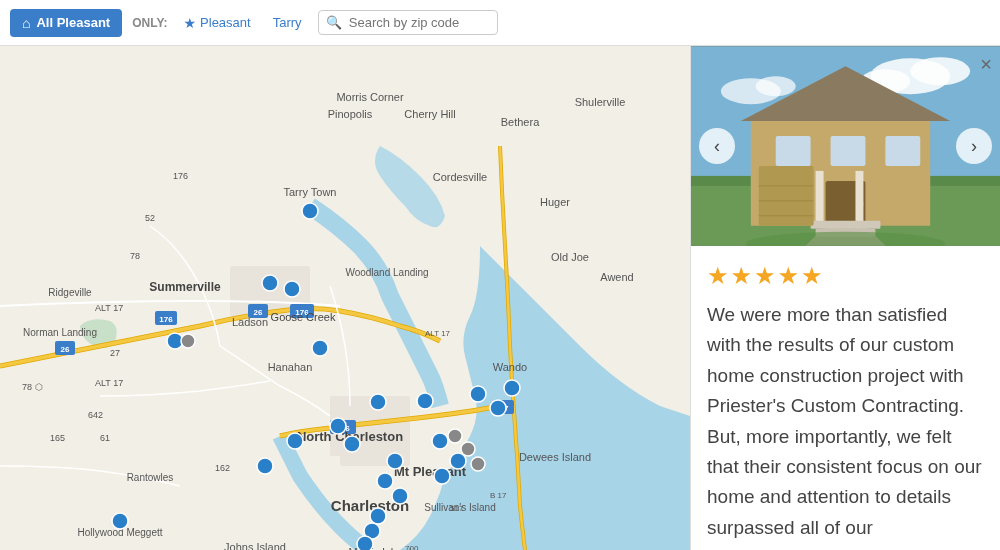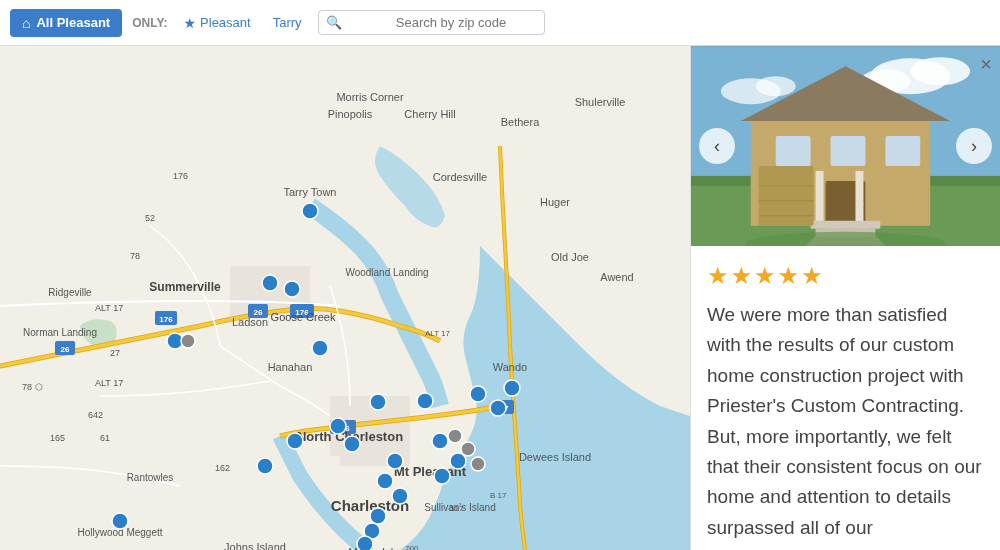--- a/index.html
+++ b/index.html
@@ -68,21 +68,20 @@
       gap: 6px;
       background: #fff;
     }
 
     .search-box input {
       border: none;
       outline: none;
       font-size: 13px;
       color: #555;
       width: 140px;
-      margin-left: 47px;
     }
 
     .search-icon {
       color: #888;
       font-size: 13px;
     }
 
     
     .main-content {
       display: flex;

